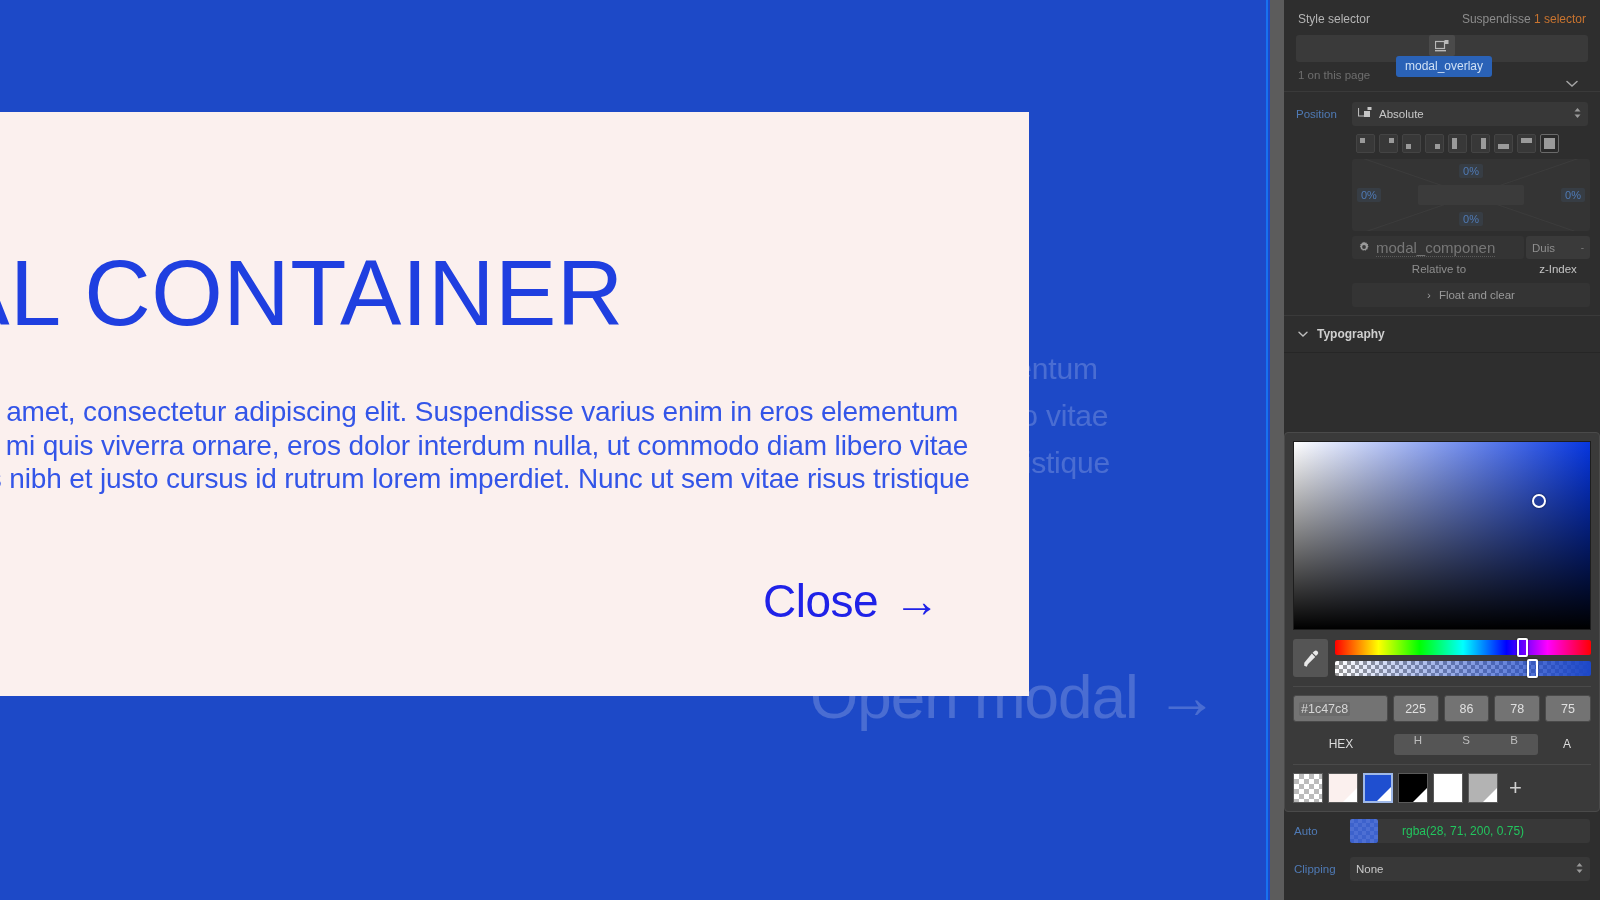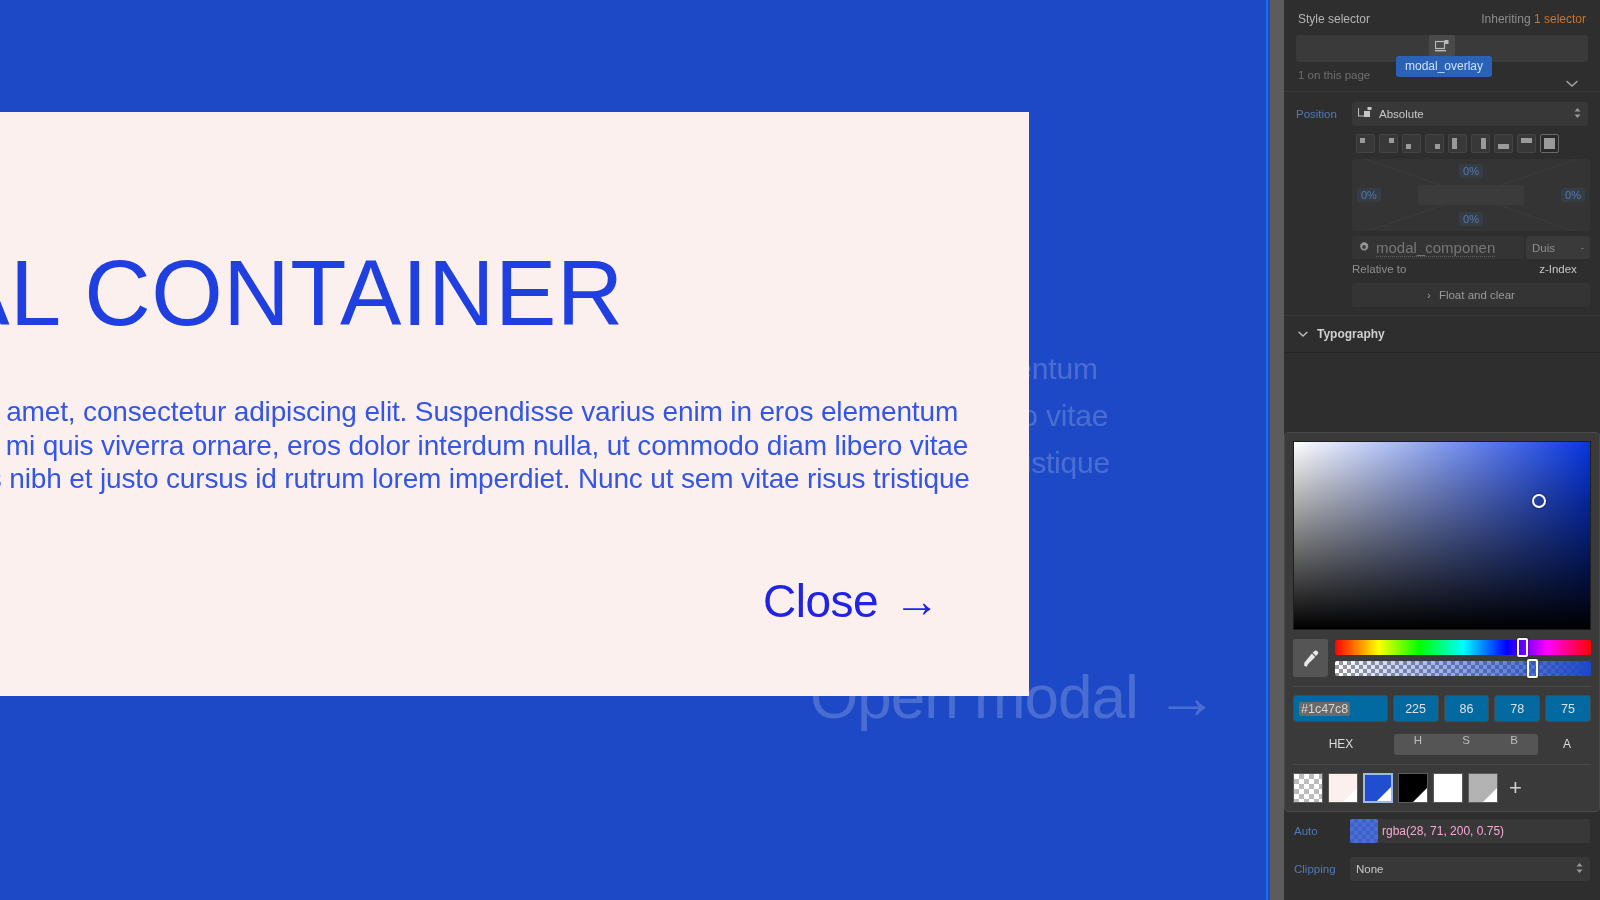--- a/index.html
+++ b/index.html
@@ -201,21 +201,21 @@
     position: relative;
   }
   #rel-field .rtxt { margin-left: 6px; white-space: nowrap; border-bottom: 1px dotted #5a5a5a; }
   #zi-field {
     width: 64px; height: 23px; background: #3a3a3a; border-radius: 3px;
     display: flex; align-items: center; padding: 0 6px;
     color: #8e8e8e; font-size: 11.5px;
   }
   #zi-field .stepper { margin-left: auto; color: #777; font-size: 10px; }
   #rel-cap { display: flex; padding: 4px 10px 0 68px; color: #8e8e8e; font-size: 11.5px; }
-  #rel-cap .a { flex: 1; }
+  #rel-cap .a { flex: 1; text-align: center; }
   #rel-cap .b { width: 64px; text-align: center; color: #c4c4c4; }
 
   #float-row {
     margin: 8px 10px 0 68px; height: 24px;
     background: #343434; border-radius: 3px;
     display: flex; align-items: center; justify-content: center;
     color: #9a9a9a; font-size: 11.5px;
   }
   #float-row .chev { margin-right: 8px; color: #9a9a9a; }
 
@@ -275,21 +275,21 @@
     border: 2px solid #fff; border-radius: 2px;
     box-shadow: 0 0 2px rgba(0,0,0,.7);
   }
   #hue-knob { left: 182px; }
   #alpha-knob { left: 192px; }
 
   .pdiv { height: 1px; background: #4a4a4a; margin: 9px 0 8px 0; }
 
   #val-row { display: flex; gap: 5px; }
   .vfield {
-    height: 27px; background: #0369a1; border: 1px solid #4a4a4a;
+    height: 27px; background: #737373; border: 1px solid #4a4a4a;
     border-radius: 3px; display: flex; align-items: center; justify-content: center;
     color: #e0e0e0; font-size: 12.5px;
   }
   #vhex { flex: 2.1; justify-content: flex-start; padding-left: 5px; }
   #vhex span { background: #6a6a6a; color: #d6d6d6; border-radius: 2px; padding: 0 2px; }
   .vfield.num { flex: 1.05; }
   #lbl-row { display: flex; gap: 5px; margin-top: 12px; }
   .vlbl { text-align: center; color: #dcdcdc; font-size: 12px; padding: 3px 0 4px 0; border-radius: 3px; }
   #lbl-hex { flex: 2.1; }
   #lbl-hsb { flex: 3.15; display: flex; background: #555; border-radius: 3px; }
@@ -326,22 +326,22 @@
     width: 28px; height: 24px; flex: none; border-radius: 2px;
     background-image:
       linear-gradient(rgba(28,71,200,0.75), rgba(28,71,200,0.75)),
       linear-gradient(45deg, #9fb2d8 25%, transparent 25%, transparent 75%, #9fb2d8 75%),
       linear-gradient(45deg, #9fb2d8 25%, #dfe6f4 25%, #dfe6f4 75%, #9fb2d8 75%);
     background-size: 100% 100%, 8px 8px, 8px 8px;
     background-position: 0 0, 0 0, 4px 4px;
   }
   #color-val {
     flex: 1; height: 24px; background: #383838; border-radius: 0 3px 3px 0;
-    display: flex; align-items: center; padding-left: 4px;
-    color: #f9a8d4; font-size: 12px;
+    display: flex; align-items: center; padding-left: 24px;
+    color: #22c55e; font-size: 12px;
   }
   #color-wrap { flex: 1; display: flex; }
   #clip-row {
     position: absolute; left: 0; top: 855px; width: 316px;
     display: flex; align-items: center; padding: 0 10px; height: 28px;
   }
 </style>
 </head>
 <body>
 
@@ -368,21 +368,21 @@
 
     <div id="sel-edge"></div>
   </div>
 
   <div id="canvas-gutter"></div>
 
   <div id="panel">
 
     <div id="style-head">
       <div class="lbl">Style selector</div>
-      <div class="inh"><span>Inheriting </span><b>1 selector</b></div>
+      <div class="inh"><span>Suspendisse </span><b>1 selector</b></div>
     </div>
 
     <div id="selector-bar">
       <div id="sel-icon">
         <svg width="14" height="12" viewBox="0 0 14 12" aria-hidden="true">
           <rect x="0.5" y="1.5" width="9" height="7" fill="none" stroke="#b9b9b9" stroke-width="1.2"></rect>
           <rect x="0" y="10" width="11" height="1.4" fill="#b9b9b9"></rect>
           <rect x="9.5" y="0" width="4" height="4" fill="#b9b9b9"></rect>
         </svg>
       </div>

